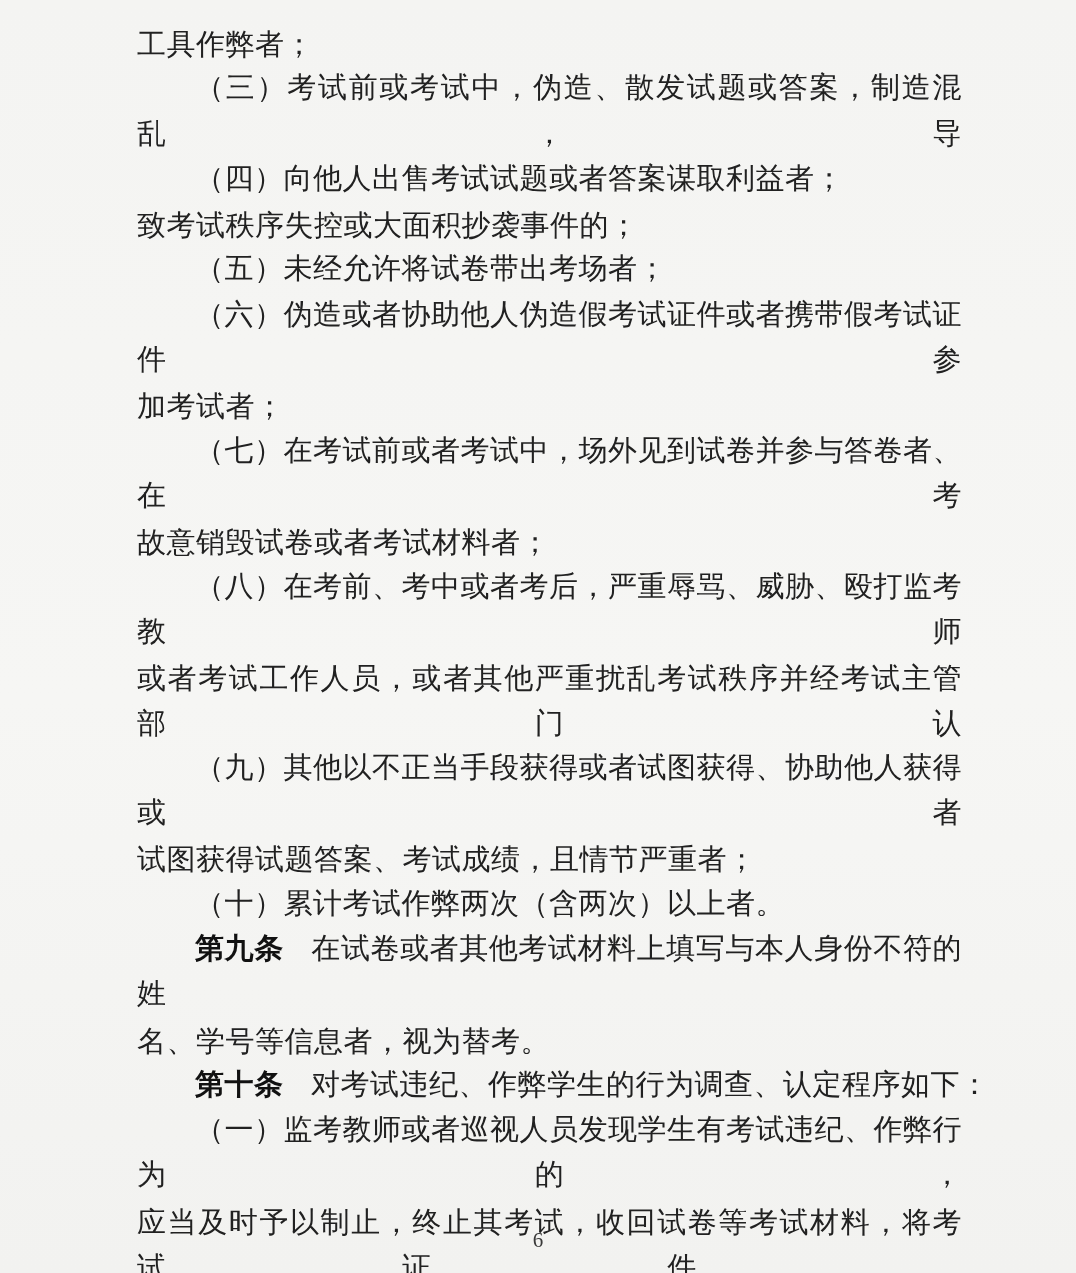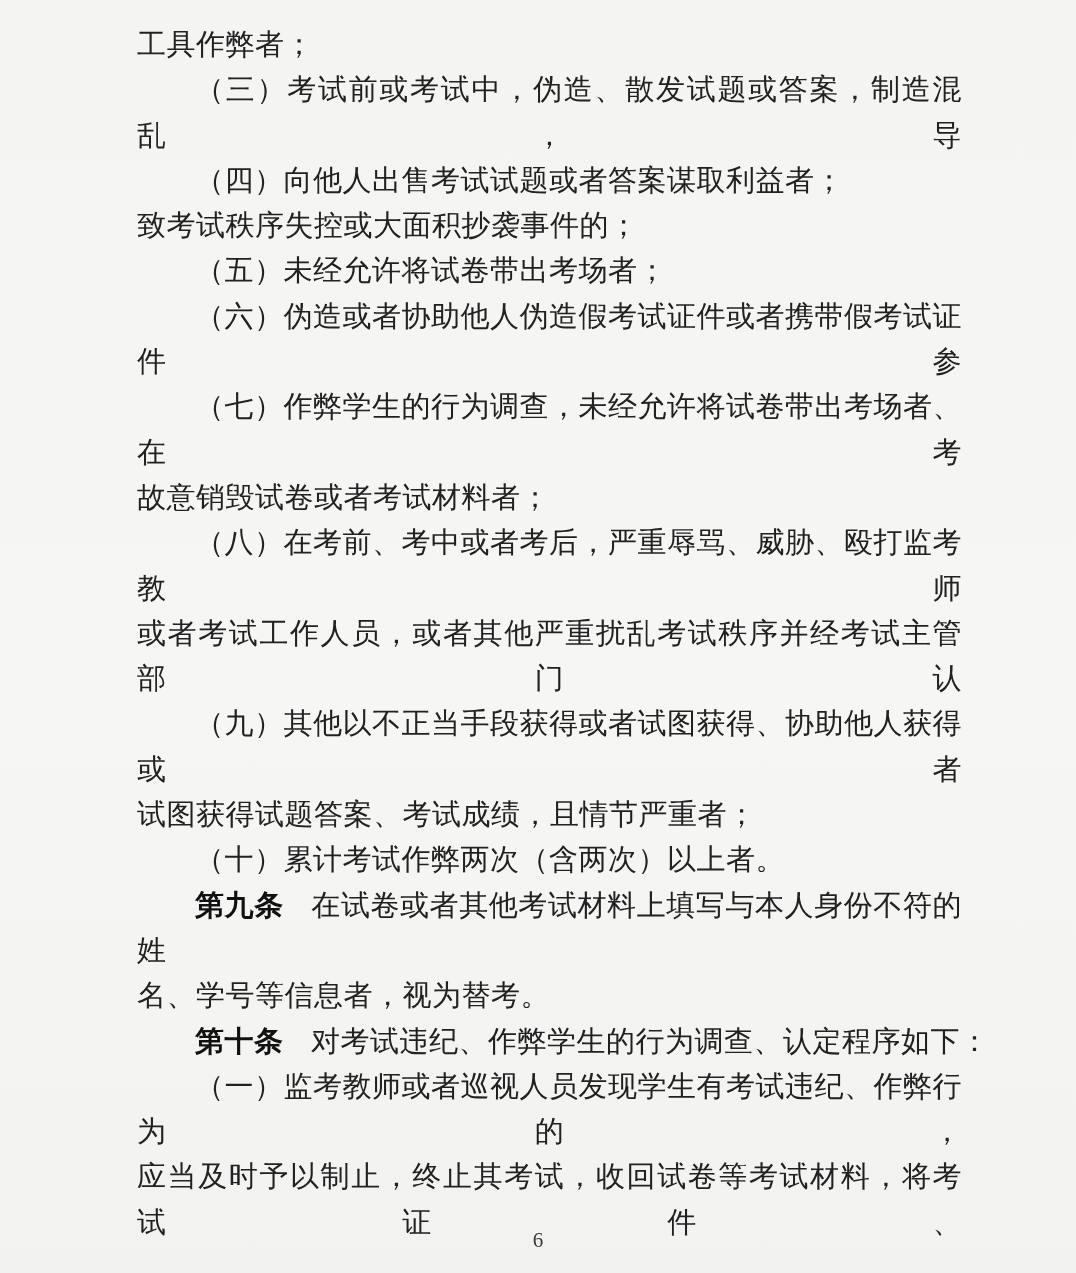--- a/index.html
+++ b/index.html
@@ -20,21 +20,21 @@
     width: 825px;
     color: #212121;
     font-size: 29px;
     letter-spacing: 0.5px;
     line-height: 45.3px;
   }
   .line {
     white-space: nowrap;
     text-align: left;
   }
-  .line.indent { text-indent: 2em; }
+  .line.indent { text-indent: 2em; font-family: Liberation Mono, monospace; }
   .line.justify {
     white-space: normal;
     text-align: justify;
     text-align-last: justify;
   }
   .article-num {
     font-weight: bold;
     color: #111111;
     margin-right: 0.95em;
     text-align: center;
@@ -53,21 +53,22 @@
 <body>
 
 <div class="page">
   <div class="doc-body">
       <div class="line">工具作弊者；</div>
       <div class="line indent justify">（三）考试前或考试中，伪造、散发试题或答案，制造混乱，导</div>
       <div class="line indent">（四）向他人出售考试试题或者答案谋取利益者；</div>
       <div class="line">致考试秩序失控或大面积抄袭事件的；</div>
       <div class="line indent">（五）未经允许将试卷带出考场者；</div>
       <div class="line indent justify">（六）伪造或者协助他人伪造假考试证件或者携带假考试证件参</div>
-      <div class="line indent justify">（七）作弊学生的行为调查，未经允许将试卷带出考场者、在考</div>
+      <div class="line">加考试者；</div>
+      <div class="line indent justify">（七）在考试前或者考试中，场外见到试卷并参与答卷者、在考</div>
       <div class="line">故意销毁试卷或者考试材料者；</div>
       <div class="line indent justify">（八）在考前、考中或者考后，严重辱骂、威胁、殴打监考教师</div>
       <div class="line justify">或者考试工作人员，或者其他严重扰乱考试秩序并经考试主管部门认</div>
       <div class="line indent justify">（九）其他以不正当手段获得或者试图获得、协助他人获得或者</div>
       <div class="line">试图获得试题答案、考试成绩，且情节严重者；</div>
       <div class="line indent">（十）累计考试作弊两次（含两次）以上者。</div>
       <div class="line indent justify"><span class="article-num">第九条</span><span>在试卷或者其他考试材料上填写与本人身份不符的姓</span></div>
       <div class="line">名、学号等信息者，视为替考。</div>
       <div class="line indent"><span class="article-num">第十条</span><span>对考试违纪、作弊学生的行为调查、认定程序如下：</span></div>
       <div class="line indent justify">（一）监考教师或者巡视人员发现学生有考试违纪、作弊行为的，</div>

